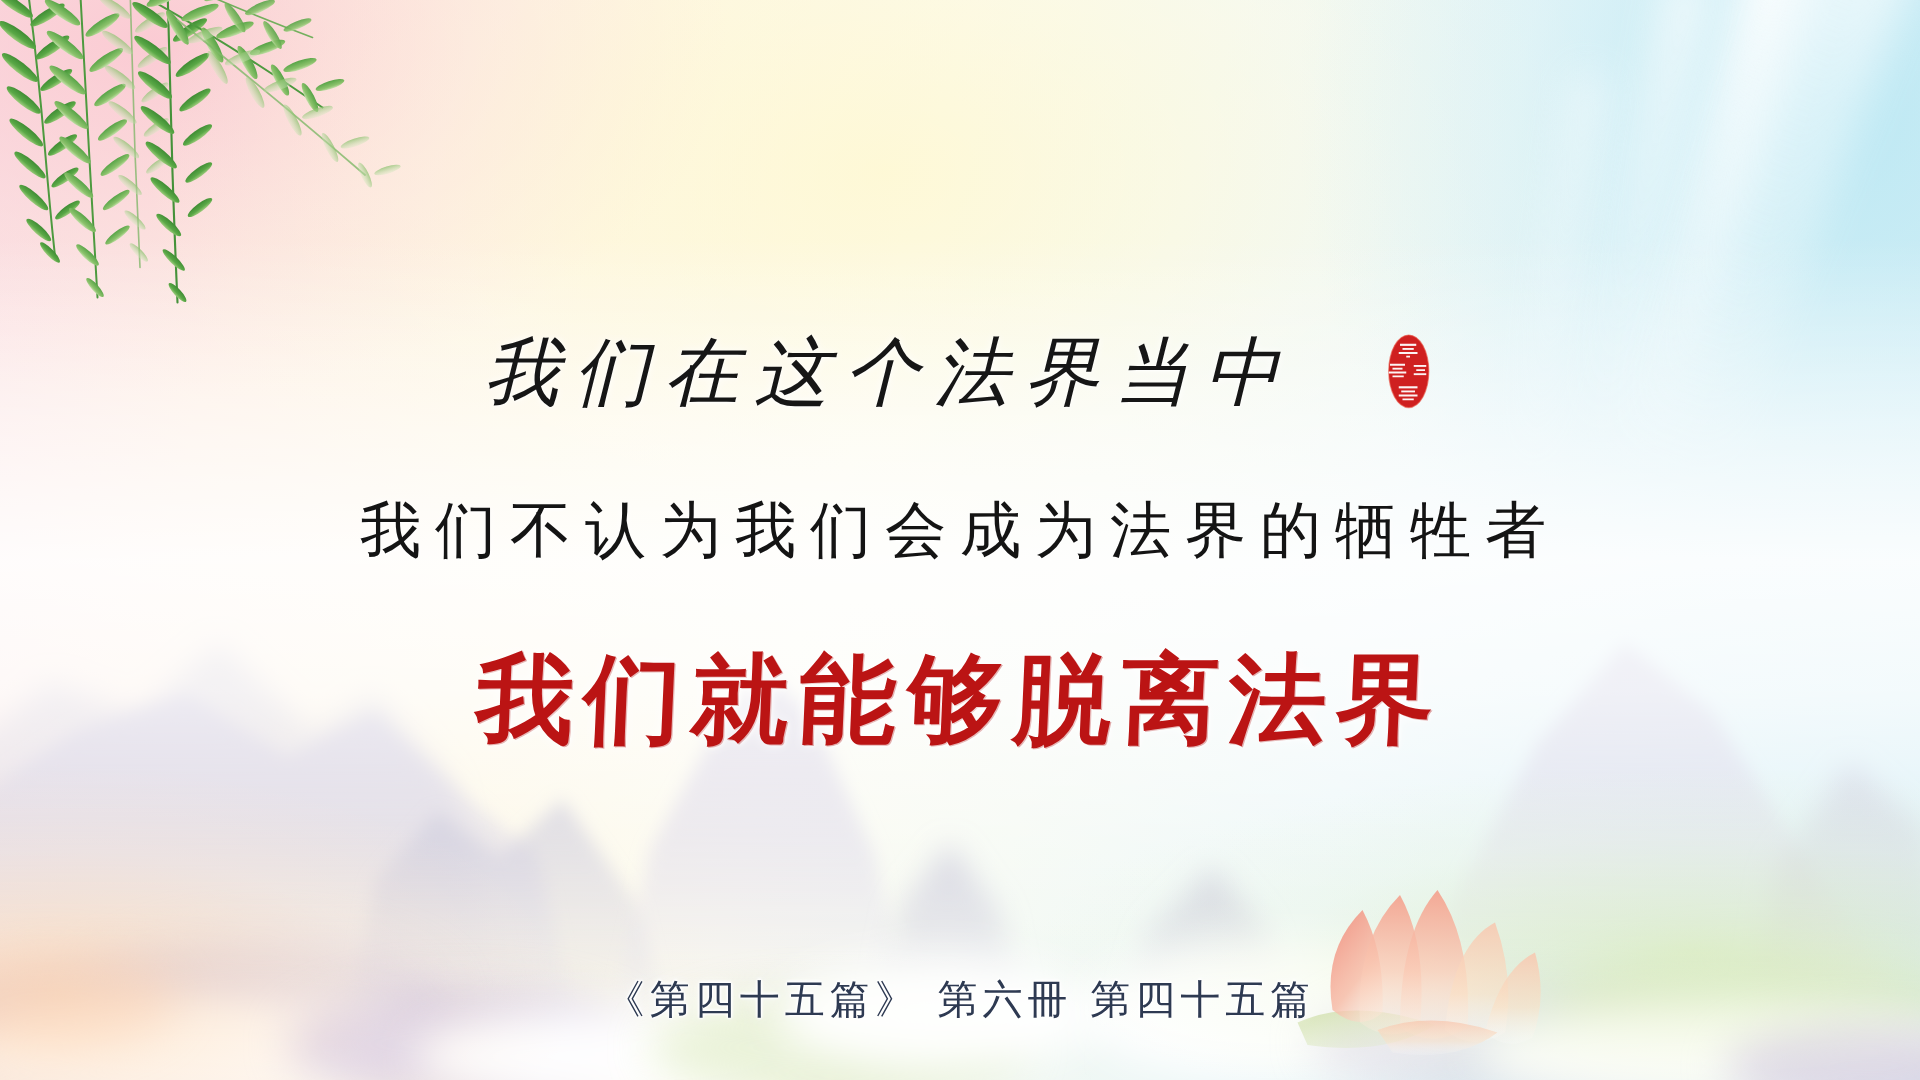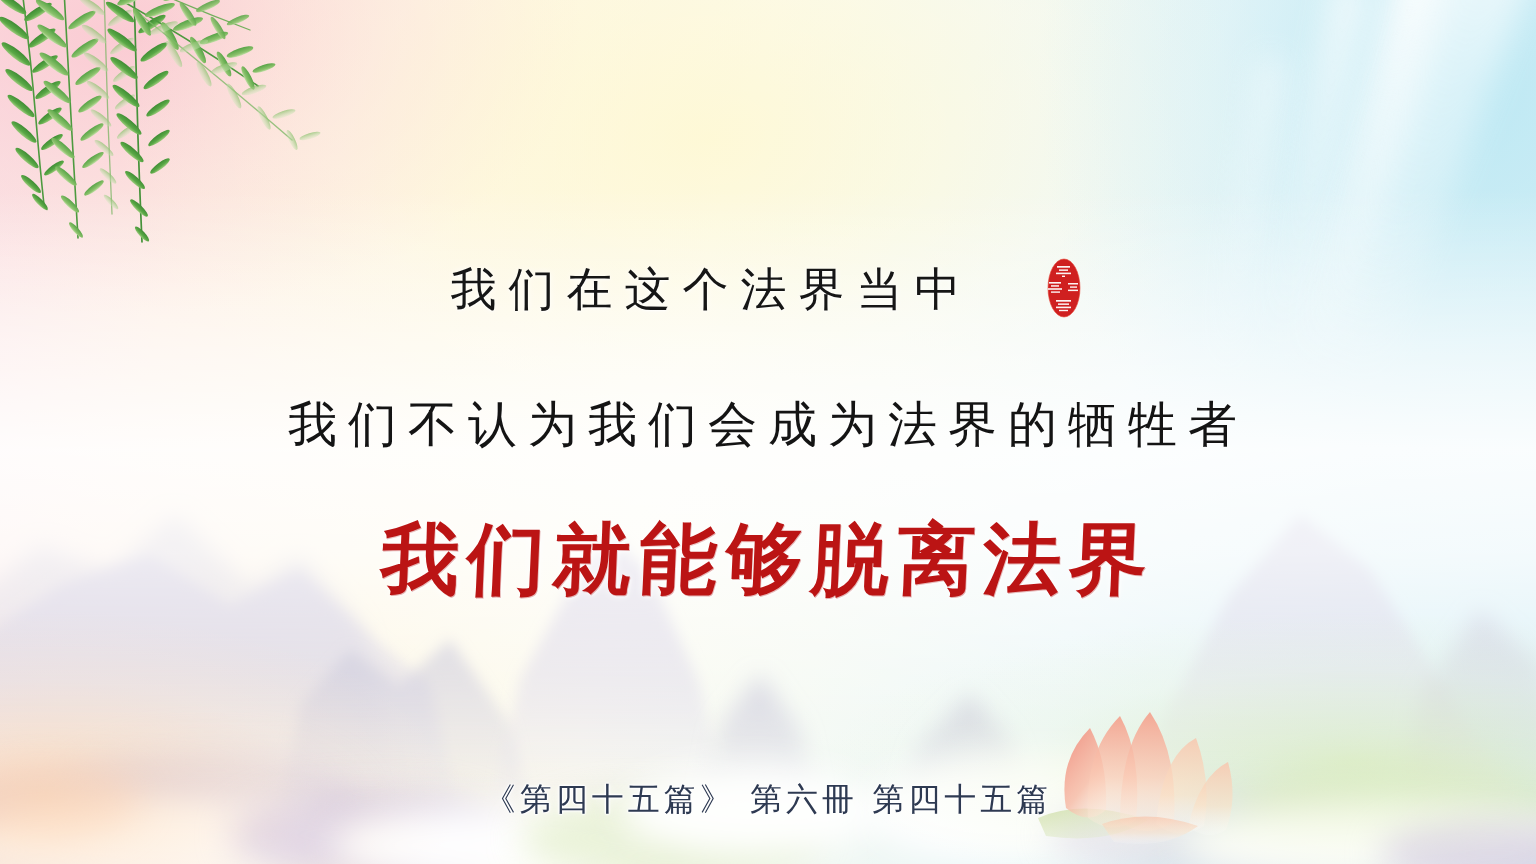--- a/index.html
+++ b/index.html
@@ -106,26 +106,27 @@
   }
   .line {
     position: absolute;
     left: 0; right: 0;
     text-align: center;
     white-space: nowrap;
   }
   #line-1-wrap { top: 258px; }
   #line-1 {
     display: inline-block;
-    font-size: 46px;
+    font-size: 60px;
     letter-spacing: 12px;
     color: #161616;
     font-family: "DejaVu Serif", "Liberation Serif", serif;
     text-shadow: 0 0 7px rgba(255,255,255,0.95), 0 1px 2px rgba(255,255,255,0.8);
     vertical-align: middle;
+    font-style: italic;
   }
   #seal {
     display: inline-block;
     width: 44px;
     height: 64px;
     margin-left: 64px;
     vertical-align: middle;
     position: relative;
     top: -2px;
   }

